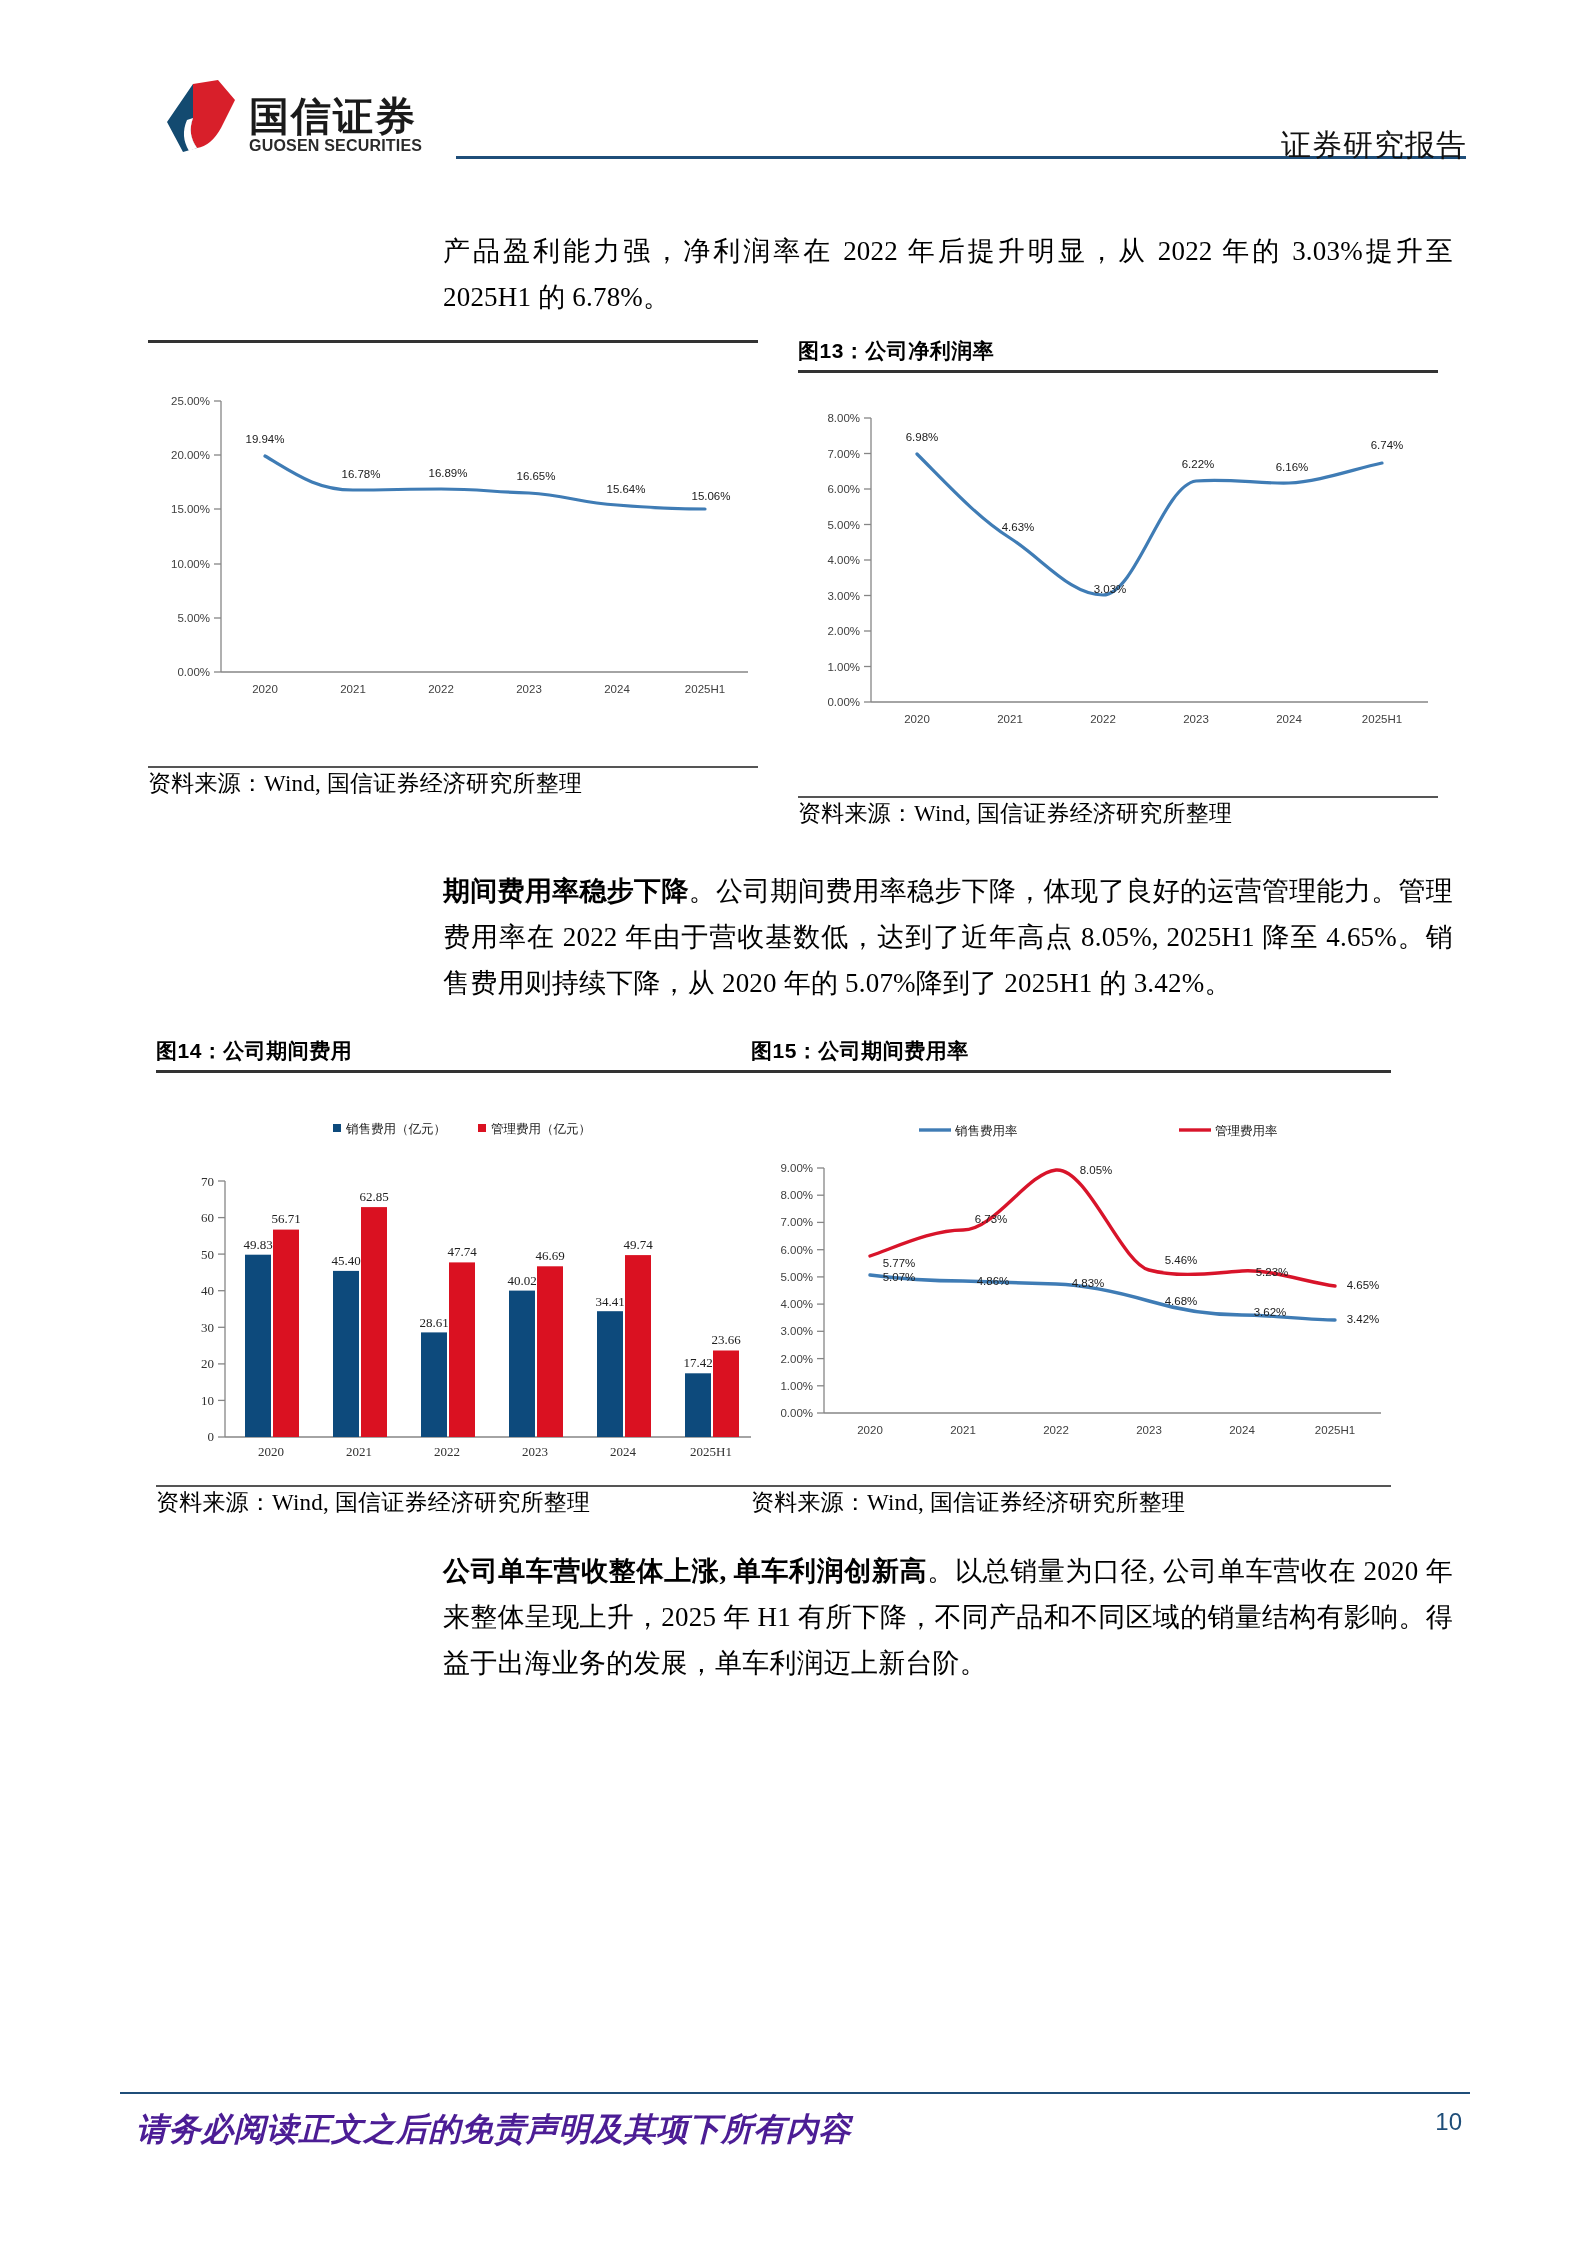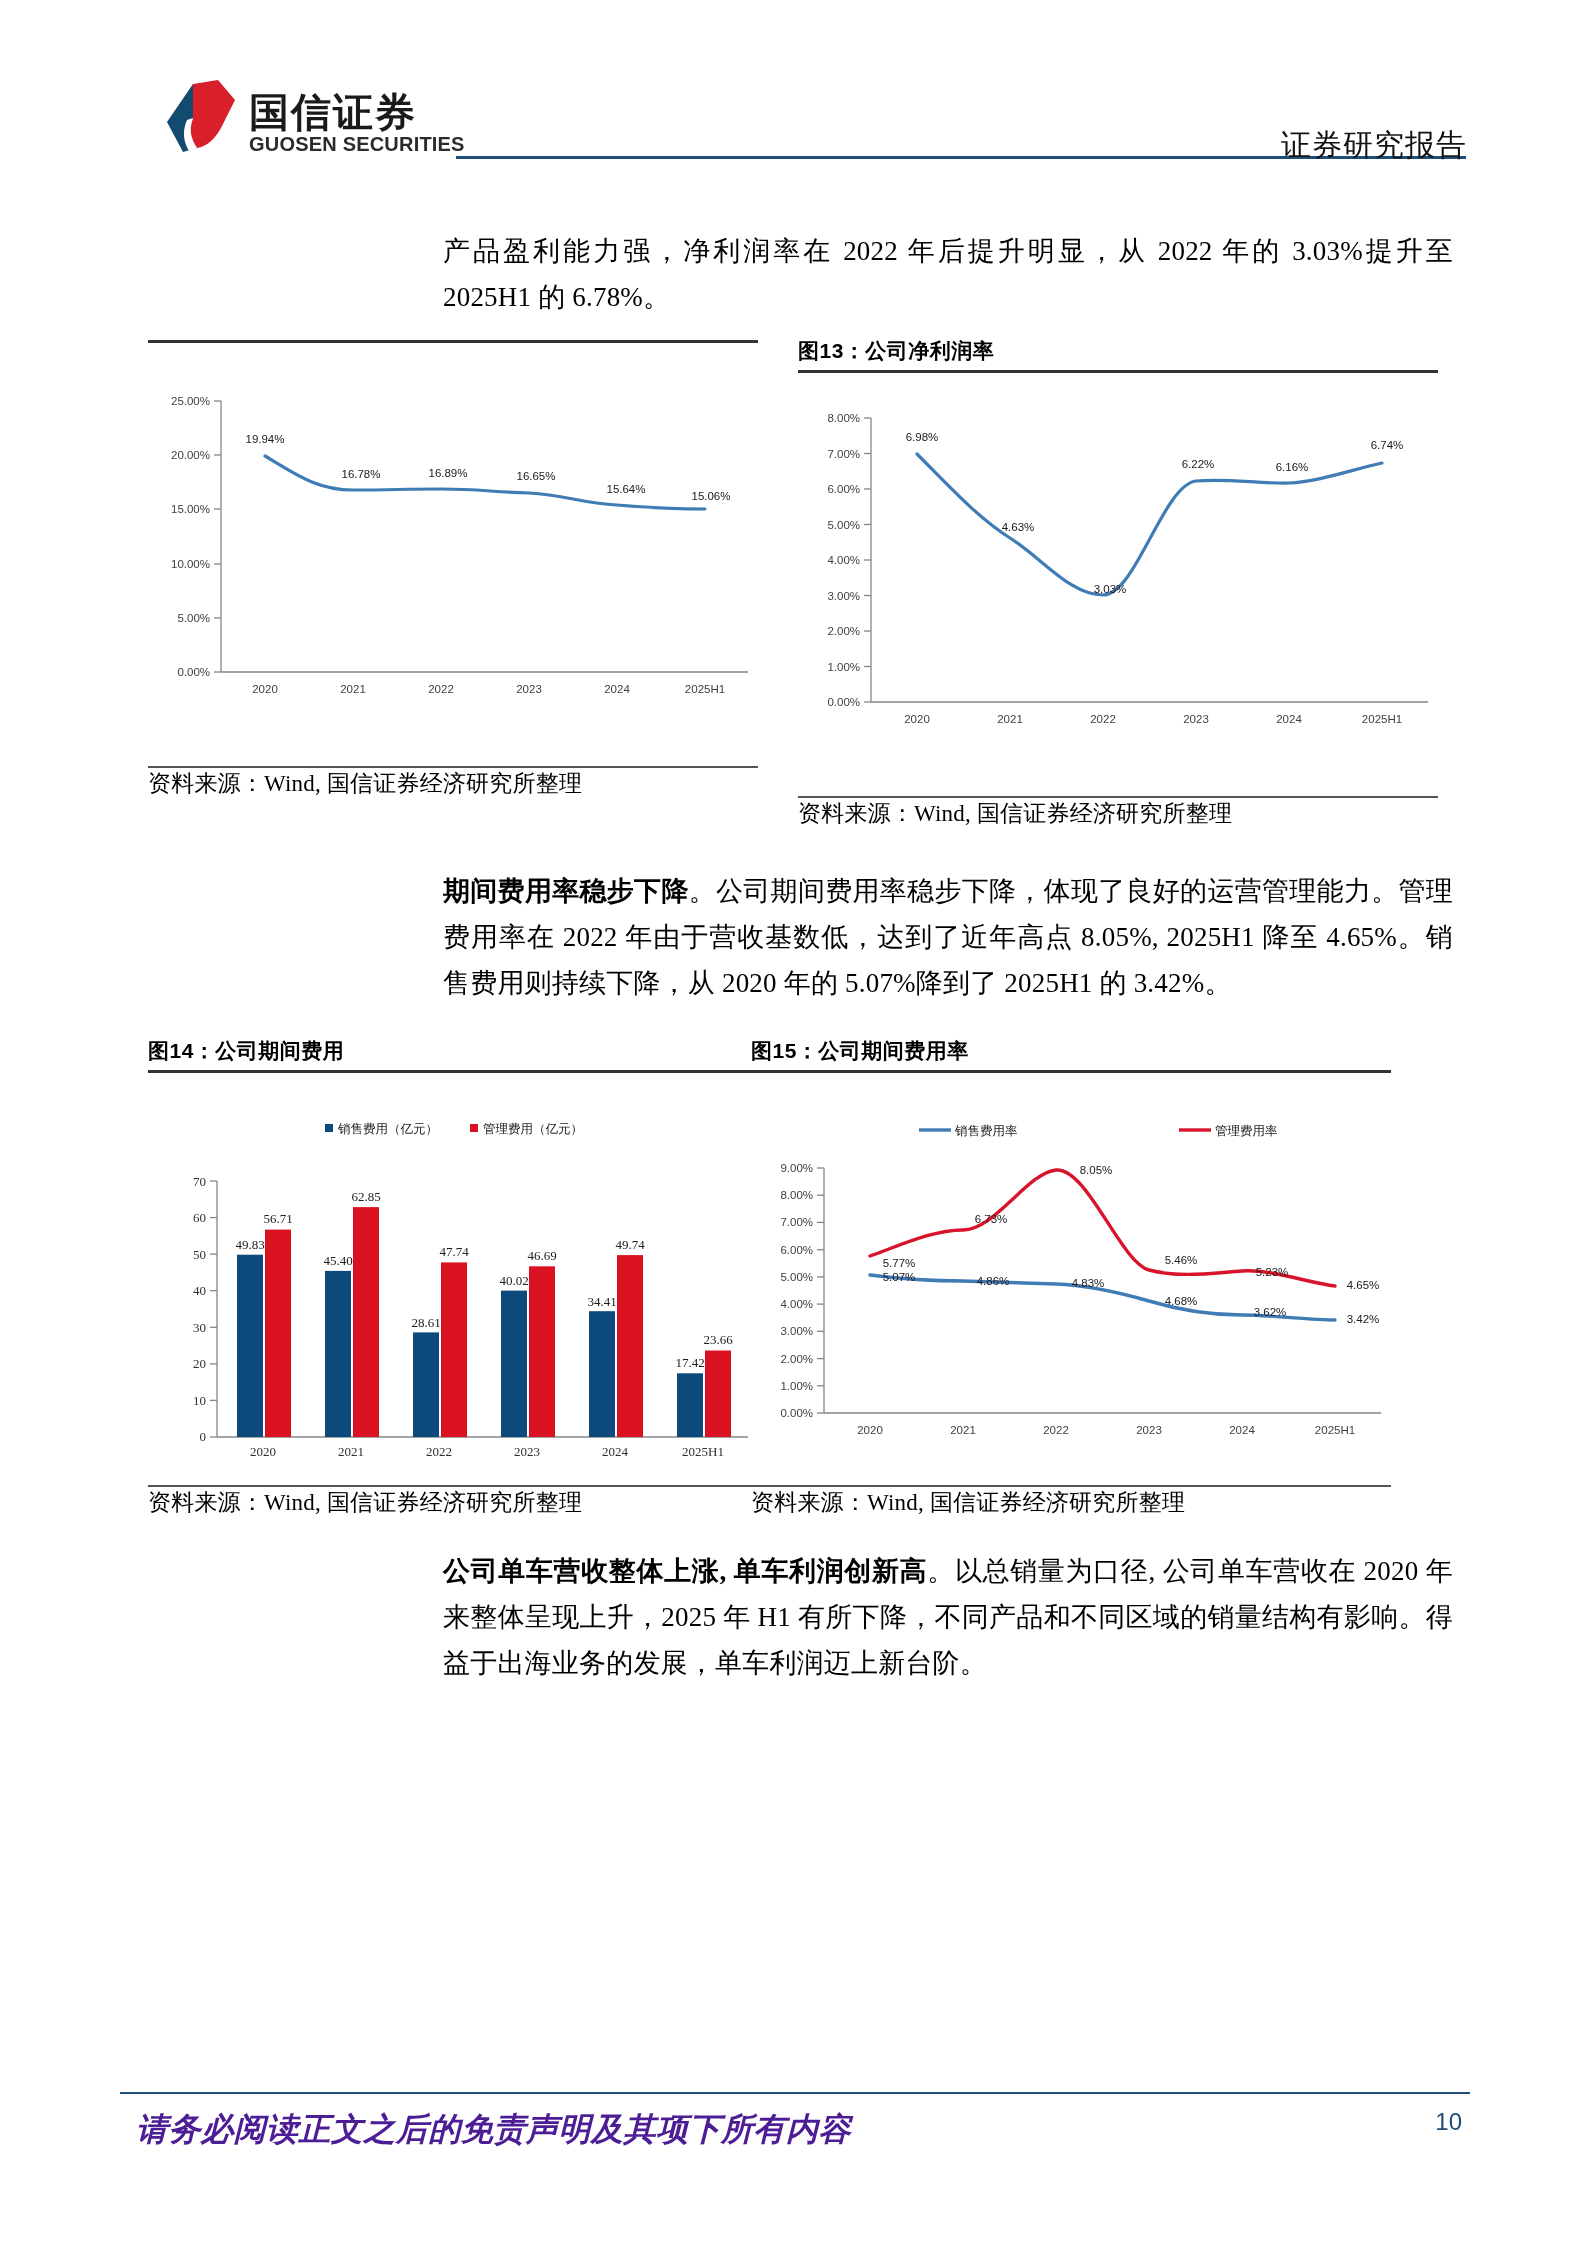--- a/index.html
+++ b/index.html
@@ -13,21 +13,21 @@
     overflow: hidden;
   }
   .page { position:absolute; inset:0; }
 
   
   .header { position:absolute; left:0; top:0; width:100%; height:190px; }
   .logo-wrap { position:absolute; left:163px; top:78px; display:flex; align-items:flex-end; gap:4px; }
   .logo-mark { width:82px; height:78px; position:relative; }
   .logo-text-block { display:flex; flex-direction:column; gap:2px; padding-bottom:2px; }
   .logo-cn { font-family:"Liberation Sans","DejaVu Sans",sans-serif; font-weight:700; font-size:40px; letter-spacing:2px; color:#1a1a1a; line-height:1; }
-  .logo-en { font-family:"Liberation Sans","DejaVu Sans",sans-serif; font-weight:700; font-size:20px; letter-spacing:0.2px; color:#2b2b2b; line-height:1; }
+  .logo-en { font-family:"Liberation Sans","DejaVu Sans",sans-serif; font-weight:700; font-size:16px; letter-spacing:0.2px; color:#2b2b2b; line-height:1; }
   .header-rule { position:absolute; left:456px; top:156px; width:1010px; height:3px; background:#1f4e79; }
   .header-right { position:absolute; right:120px; top:125px; font-family:"Liberation Sans","DejaVu Sans",sans-serif;
                   font-size:30px; font-weight:400; color:#111; letter-spacing:1px; }
 
   
   .para {
     position:absolute;
     left:443px; width:1010px;
     font-size:27px;
     line-height:46px;
@@ -185,21 +185,21 @@
       </svg>
     </div>
     <div class="ex-rule-bot"></div>
     <div class="ex-source">资料来源：Wind, 国信证券经济研究所整理</div>
   </div>
 
   <div class="para" style="top:868px;">
     <b>期间费用率稳步下降</b><span>。公司期间费用率稳步下降，体现了良好的运营管理能力。管理费用率在 2022 年由于营收基数低，达到了近年高点 8.05%, 2025H1 降至 4.65%。销售费用则持续下降，从 2020 年的 5.07%降到了 2025H1 的 3.42%。</span>
   </div>
 
-  <div class="exhibit" style="left:148px; top:1040px; width:610px;">
+  <div class="exhibit" style="left:156px; top:1040px; width:610px;">
     <div class="ex-title">图14：公司期间费用</div>
     <div class="ex-rule-top"></div>
     <div class="ex-body" style="height:412px;">
       <svg width="610" height="412" viewBox="0 0 610 412">
         <rect x="0" y="0" width="610" height="412" fill="#ffffff"></rect>
 
         <g>
           <rect x="177" y="51" width="8" height="8" fill="#0d4a7c"></rect>
           <text class="leg-lbl" x="190" y="60">销售费用（亿元）</text>
           <rect x="322" y="51" width="8" height="8" fill="#da1121"></rect>

